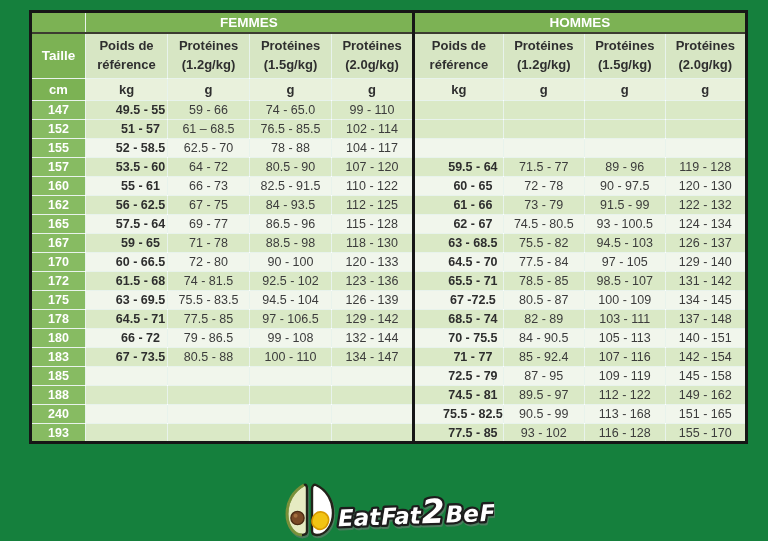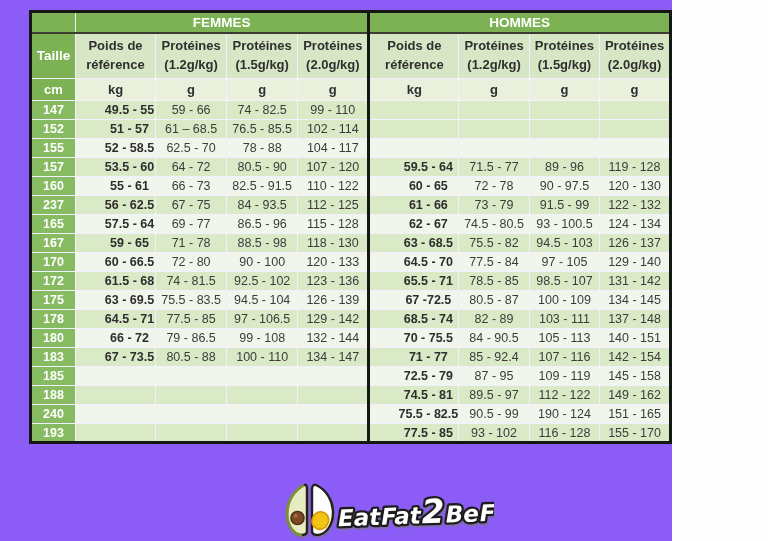--- a/index.html
+++ b/index.html
@@ -1,16 +1,16 @@
 <!DOCTYPE html>
 <html><head>
 <meta charset="utf-8">
 <style>
   html,body{margin:0;padding:0;background:#fdfdfd;}
-  .page{position:relative;width:672px;height:541px;background:#8b5cf6;overflow:hidden;
+  .page{position:relative;width:768px;height:541px;background:#15803d;overflow:hidden;
         font-family:"Liberation Sans","DejaVu Sans",sans-serif;}
   table.protein{position:absolute;left:29px;top:10px;border-collapse:collapse;table-layout:fixed;
         border:3px solid #161616;}
   table.protein td{border:1px solid rgba(255,255,255,.9);text-align:center;vertical-align:middle;
         padding:0;overflow:hidden;white-space:nowrap;}
   tr.banner-row td{height:19px;background:#7cb254;color:#ffffff;font-weight:bold;font-size:13.5px;
         border-bottom:2px solid #3c3c30;}
   tr.header-row td{height:44px;background:#d7e6c4;color:#2f2f2f;font-weight:bold;font-size:13px;line-height:1.45;}
   tr.header-row td.hcorner{background:#7cb254;color:#ffffff;font-size:13.5px;}
   tr.unit-row td{height:21px;background:#e9f1dc;color:#2f2f2f;font-weight:bold;font-size:13px;}
@@ -69,21 +69,21 @@
         <td>g</td>
         <td>g</td>
         <td>g</td>
       </tr>
     </thead>
     <tbody>
         <tr class="rg">
           <td class="hcell">147</td>
           <td class="wcell">49.5 - 55</td>
           <td class="pcell">59 - 66</td>
-          <td class="pcell">74 - 82.5</td>
+          <td class="pcell">74 - 65.0</td>
           <td class="pcell">99 - 110</td>
           <td class="wcell divider"></td>
           <td class="pcell"></td>
           <td class="pcell"></td>
           <td class="pcell"></td>
         </tr>
         <tr class="rg">
           <td class="hcell">152</td>
           <td class="wcell">51 - 57</td>
           <td class="pcell">61 – 68.5</td>
@@ -121,21 +121,21 @@
           <td class="wcell">55 - 61</td>
           <td class="pcell">66 - 73</td>
           <td class="pcell">82.5 - 91.5</td>
           <td class="pcell">110 - 122</td>
           <td class="wcell divider">60 - 65</td>
           <td class="pcell">72 - 78</td>
           <td class="pcell">90 - 97.5</td>
           <td class="pcell">120 - 130</td>
         </tr>
         <tr class="rg">
-          <td class="hcell">237</td>
+          <td class="hcell">162</td>
           <td class="wcell">56 - 62.5</td>
           <td class="pcell">67 - 75</td>
           <td class="pcell">84 - 93.5</td>
           <td class="pcell">112 - 125</td>
           <td class="wcell divider">61 - 66</td>
           <td class="pcell">73 - 79</td>
           <td class="pcell">91.5 - 99</td>
           <td class="pcell">122 - 132</td>
         </tr>
         <tr class="rl">
@@ -249,21 +249,21 @@
           <td class="pcell">149 - 162</td>
         </tr>
         <tr class="rl">
           <td class="hcell">240</td>
           <td class="wcell"></td>
           <td class="pcell"></td>
           <td class="pcell"></td>
           <td class="pcell"></td>
           <td class="wcell divider">75.5 - 82.5</td>
           <td class="pcell">90.5 - 99</td>
-          <td class="pcell">190 - 124</td>
+          <td class="pcell">113 - 168</td>
           <td class="pcell">151 - 165</td>
         </tr>
         <tr class="rg">
           <td class="hcell">193</td>
           <td class="wcell"></td>
           <td class="pcell"></td>
           <td class="pcell"></td>
           <td class="pcell"></td>
           <td class="wcell divider">77.5 - 85</td>
           <td class="pcell">93 - 102</td>

